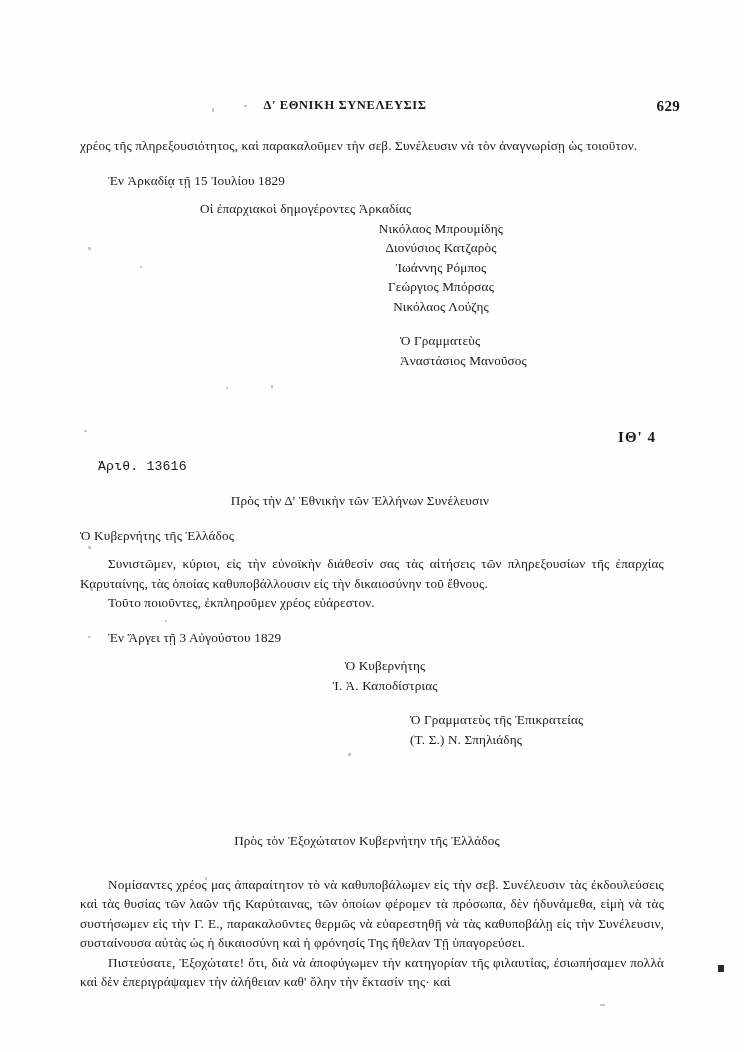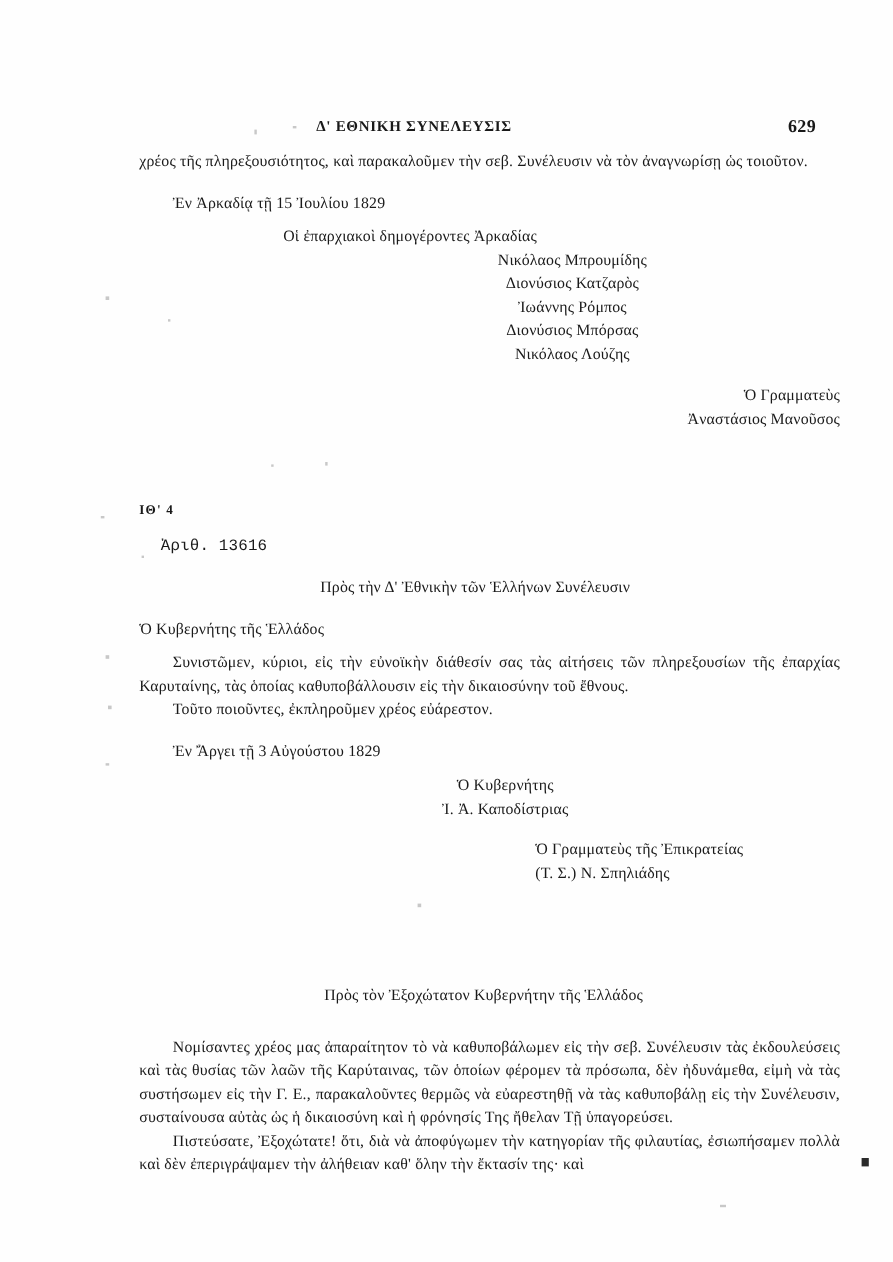--- a/index.html
+++ b/index.html
@@ -47,22 +47,21 @@
     font-size: 15px;
     letter-spacing: 0.3px;
     font-weight: bold;
   }
 
   
   .col {
     position: absolute;
     left: 80px;
     width: 584px;
-    top: 124px;
-    margin-left: 36px;
+    top: 136px;
   }
 
   p, .line {
     margin: 0;
     font-size: 13.2px;
     line-height: 19.5px;
     letter-spacing: 0.15px;
   }
 
   .just {
@@ -80,27 +79,26 @@
   .datum { margin-left: 28px; }
 
   .signers {
     margin-left: 120px;
   }
   .signers .head { text-align: left; }
   .signers .name { text-align: center; padding-left: 18px; }
 
   .secretary {
     margin-left: 320px;
+  }
+
+  .sec-no {
     text-align: right;
-  }
-
-  .sec-no {
-    text-align: left;
     font-weight: bold;
-    font-size: 11px;
+    font-size: 15px;
     letter-spacing: 1px;
     padding-right: 8px;
   }
 
   .arith { margin-left: 18px; font-family: Liberation Mono, monospace; }
 
   .addressee { text-align: center; padding-right: 24px; }
   .subhead   { text-align: left; padding-right: 24px; }
 
   .gov-block { margin-left: 205px; text-align: center; width: 200px; }
@@ -153,21 +151,21 @@
 
     <p class="datum">Ἐν Ἀρκαδίᾳ τῇ 15 Ἰουλίου 1829</p>
 
     <div class="gap-xs"></div>
 
     <div class="signers">
       <p class="head">Οἱ ἐπαρχιακοὶ δημογέροντες Ἀρκαδίας</p>
       <p class="name">Νικόλαος Μπρουμίδης</p>
       <p class="name">Διονύσιος Κατζαρὸς</p>
       <p class="name">Ἰωάννης Ρόμπος</p>
-      <p class="name">Διονύσιος Μπόρσας</p>
+      <p class="name">Γεώργιος Μπόρσας</p>
       <p class="name">Νικόλαος Λούζης</p>
     </div>
 
     <div class="gap-s"></div>
 
     <div class="secretary">
       <p>Ὁ Γραμματεὺς</p>
       <p>Ἀναστάσιος Μανοῦσος</p>
     </div>
 

